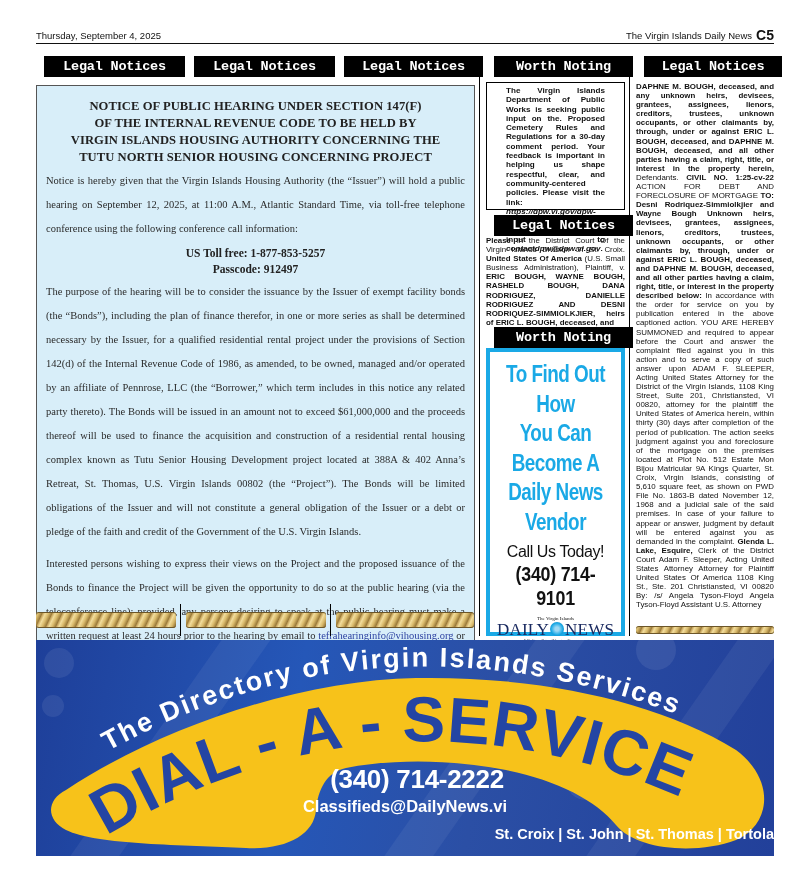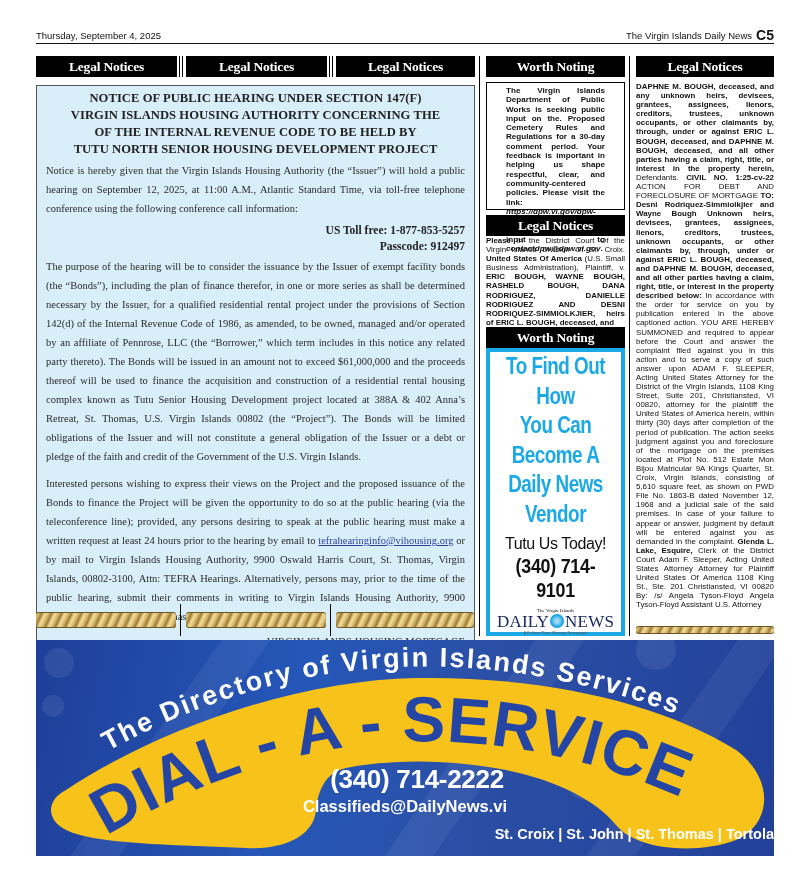--- a/index.html
+++ b/index.html
@@ -5,47 +5,47 @@
   * { box-sizing: border-box; margin: 0; padding: 0; }
   html, body { width: 810px; height: 886px; background: #ffffff; overflow: hidden; }
   body { position: relative; font-family: "Liberation Sans", sans-serif; color: #111; }
 
   .folio { position: absolute; left: 36px; top: 28px; width: 738px; height: 16px; border-bottom: 1.5px solid #111; }
   .folio .date { position: absolute; left: 0; top: 2px; font-size: 9.5px; text-align: right; }
   .folio .paper { position: absolute; right: 22px; top: 2px; font-size: 9.5px; }
   .folio .page { position: absolute; right: 0; top: -1px; font-size: 14px; font-weight: bold; }
 
   .hdr { position: absolute; top: 56px; height: 21px; background: #000; color: #fff;
-         font-family: Liberation Serif, serif; font-weight: bold; font-size: 13.5px;
-         text-align: center; line-height: 21px; letter-spacing: -0.2px; }
+         font-family: Liberation Mono, monospace; font-weight: bold; font-size: 13.5px;
+         text-align: center; line-height: 21px; letter-spacing: -0.2px; margin-left: 8px; }
   .vrule { position: absolute; width: 1px; background: #000; }
   .vrule.dbl { width: 4px; border-left: 1px solid #000; border-right: 1px solid #000; background: transparent; }
 
   
   .notice { position: absolute; left: 36px; top: 85px; width: 439px; height: 640px;
-            background: #d8eef9; border: 1.5px solid #555; padding: 4px 9px 0 9px;
+            background: #d8eef9; border: 1.5px solid #555; padding: 12px 9px 0 9px;
             font-family: "Liberation Serif", serif; color: #2a2a2a; }
   .notice h1 { font-size: 12.6px; font-weight: bold; text-align: center; line-height: 17px; color: #222; margin-bottom: 3px; letter-spacing: 0.05px; }
-  .notice p { font-size: 10.5px; line-height: 19px; text-align: justify; }
-  .notice .toll { text-align: right; font-weight: bold; font-size: 11.5px; line-height: 16px; margin: 4px 0 3px; color: #222; }
+  .notice p { font-size: 10.5px; line-height: 24px; text-align: justify; }
+  .notice .toll { text-align: center; font-weight: bold; font-size: 11.5px; line-height: 16px; margin: 4px 0 3px; color: #222; }
   .notice .gap { height: 8px; }
   .notice a { color: #2a3fa0; text-decoration: underline; }
   .notice .sig { text-align: right; font-size: 10.5px; margin-top: 10px; letter-spacing: 0.1px; }
 
   
   .wn-box { position: absolute; left: 486px; top: 82px; width: 139px; height: 128px; border: 1.5px solid #000; padding: 3px 19px; }
   .wn-box p { font-size: 8.1px; font-weight: bold; line-height: 9.3px; text-align: justify; }
   .wn-box i { font-style: italic; }
 
   .legal-sm { position: absolute; left: 486px; top: 236px; width: 139px; font-size: 7.9px; line-height: 9.1px; text-align: justify; }
   .legal-sm b { font-weight: bold; }
 
   
   .vendor { position: absolute; left: 486px; top: 348px; width: 139px; height: 288px; background: #1aa9e6; padding: 4px; }
-  .vendor-inner { width: 100%; height: 100%; background: #fff; text-align: center; }
+  .vendor-inner { width: 100%; height: 100%; background: #fff; text-align: center; padding-top: 8px; }
   .vendor .big { color: #1aa9e6; font-weight: bold; font-size: 23px; line-height: 29.5px; letter-spacing: -0.6px; font-family: "Liberation Sans", sans-serif; transform: scaleX(0.82); }
   .vendor .call { font-size: 16px; margin-top: 6px; color: #111; letter-spacing: -0.4px; }
   .vendor .phone { font-size: 21px; font-weight: bold; color: #111; margin-top: 1px; transform: scaleX(0.85); letter-spacing: -0.3px; }
   .vendor .logo-small { font-family: "Liberation Serif", serif; font-size: 5px; margin-top: 6px; }
   .vendor .logo { font-family: "Liberation Serif", serif; font-size: 17px; color: #1a2a60; letter-spacing: 0.2px; line-height: 17px; }
   .vendor .logo .globe { display: inline-block; width: 14px; height: 14px; border-radius: 50%; background: radial-gradient(circle, #9fd9f4 20%, #1aa9e6 60%, #0c6aa0 100%); vertical-align: -1px; margin: 0 1px; }
   .vendor .logo-tag { font-size: 4px; color: #555; }
 
   
   .legal-rt { position: absolute; left: 636px; top: 82px; width: 138px; font-size: 7.9px; line-height: 9.1px; text-align: justify; }
@@ -82,23 +82,23 @@
 <div class="vrule dbl" style="left:329px;top:56px;height:21px;"></div>
 <div class="hdr" style="left:336px;width:139px;">Legal Notices</div>
 <div class="vrule" style="left:479px;top:56px;height:580px;"></div>
 <div class="hdr" style="left:486px;width:139px;">Worth Noting</div>
 <div class="vrule" style="left:629px;top:56px;height:580px;"></div>
 <div class="hdr" style="left:636px;width:138px;">Legal Notices</div>
 
 <div class="notice">
   <h1>
     <div>NOTICE OF PUBLIC HEARING UNDER SECTION 147(F)</div>
+    <div>OF THE INTERNAL REVENUE CODE TO BE HELD BY</div>
     <div>VIRGIN ISLANDS HOUSING AUTHORITY CONCERNING THE</div>
-    <div>OF THE INTERNAL REVENUE CODE TO BE HELD BY</div>
-    <div>TUTU NORTH SENIOR HOUSING DEVELOPMENT PROJECT</div>
+    <div>TUTU NORTH SENIOR HOUSING CONCERNING PROJECT</div>
   </h1>
   <p>Notice is hereby given that the Virgin Islands Housing Authority (the “Issuer”) will hold a public hearing on September 12, 2025, at 11:00 A.M., Atlantic Standard Time, via toll-free telephone conference using the following conference call information:</p>
   <div class="toll">
     <div>US Toll free: 1-877-853-5257</div>
     <div>Passcode: 912497</div>
   </div>
   <p>The purpose of the hearing will be to consider the issuance by the Issuer of exempt facility bonds (the “Bonds”), including the plan of finance therefor, in one or more series as shall be determined necessary by the Issuer, for a qualified residential rental project under the provisions of Section 142(d) of the Internal Revenue Code of 1986, as amended, to be owned, managed and/or operated by an affiliate of Pennrose, LLC (the “Borrower,” which term includes in this notice any related party thereto). The Bonds will be issued in an amount not to exceed $61,000,000 and the proceeds thereof will be used to finance the acquisition and construction of a residential rental housing complex known as Tutu Senior Housing Development project located at 388A &amp; 402 Anna’s Retreat, St. Thomas, U.S. Virgin Islands 00802 (the “Project”). The Bonds will be limited obligations of the Issuer and will not constitute a general obligation of the Issuer or a debt or pledge of the faith and credit of the Government of the U.S. Virgin Islands.</p>
   <div class="gap"></div>
   <p><span>Interested persons wishing to express their views on the Project and the proposed issuance of the Bonds to finance the Project will be given the opportunity to do so at the public hearing (via the teleconference line); provided, any persons desiring to speak at the public hearing must make a written request at least 24 hours prior to the hearing by email to </span><a>tefrahearinginfo@vihousing.org</a><span> or by mail to Virgin Islands Housing Authority, 9900 Oswald Harris Court, St. Thomas, Virgin Islands, 00802-3100, Attn: TEFRA Hearings. Alternatively, persons may, prior to the time of the public hearing, submit their comments in writing to Virgin Islands Housing Authority, 9900 Oswald Harris Court, St. Thomas, Virgin Islands, 00802-3100.</span></p>
   <div class="sig">VIRGIN ISLANDS HOUSING MORTGAGE</div>
@@ -117,21 +117,21 @@
 <div class="vendor">
   <div class="vendor-inner">
     <div class="big">
       <div>To Find Out</div>
       <div>How</div>
       <div>You Can</div>
       <div>Become A</div>
       <div>Daily News</div>
       <div>Vendor</div>
     </div>
-    <div class="call">Tutu Us Today!</div>
+    <div class="call">Call Us Today!</div>
     <div class="phone">(340) 714-9101</div>
     <div class="logo-small">The Virgin Islands</div>
     <div class="logo"><span>DAILY</span><span class="globe"></span><span>NEWS</span></div>
     <div class="logo-tag">A Pulitzer Prize-Winning Newspaper</div>
   </div>
 </div>
 
 <div class="legal-rt">
   <b>DAPHNE M. BOUGH, deceased, and any unknown heirs, devisees, grantees, assignees, lienors, creditors, trustees, unknown occupants, or other claimants by, through, under or against ERIC L. BOUGH, deceased, and DAPHNE M. BOUGH, deceased, and all other parties having a claim, right, title, or interest in the property herein,</b><span> Defendants. </span><b>CIVIL NO. 1:25-cv-22</b><span> ACTION FOR DEBT AND FORECLOSURE OF MORTGAGE </span><b>TO: Desni Rodriquez-Simmiolkjier and Wayne Bough Unknown heirs, devisees, grantees, assignees, lienors, creditors, trustees, unknown occupants, or other claimants by, through, under or against ERIC L. BOUGH, deceased, and DAPHNE M. BOUGH, deceased, and all other parties having a claim, right, title, or interest in the property described below:</b><span> In accordance with the order for service on you by publication entered in the above captioned action. YOU ARE HEREBY SUMMONED and required to appear before the Court and answer the complaint filed against you in this action and to serve a copy of such answer upon ADAM F. SLEEPER, Acting United States Attorney for the District of the Virgin Islands, 1108 King Street, Suite 201, Christiansted, VI 00820, attorney for the plaintiff the United States of America herein, within thirty (30) days after completion of the period of publication. The action seeks judgment against you and foreclosure of the mortgage on the premises located at Plot No. 512 Estate Mon Bijou Matricular 9A Kings Quarter, St. Croix, Virgin Islands, consisting of 5,610 square feet, as shown on PWD File No. 1863-B dated November 12, 1968 and a judicial sale of the said premises. In case of your failure to appear or answer, judgment by default will be entered against you as demanded in the complaint. </span><b>Glenda L. Lake, Esquire,</b><span> Clerk of the District Court Adam F. Sleeper, Acting United States Attorney Attorney for Plaintiff United States Of America 1108 King St., Ste. 201 Christiansted, VI 00820 By: /s/ Angela Tyson-Floyd Angela Tyson-Floyd Assistant U.S. Attorney</span>
 </div>

